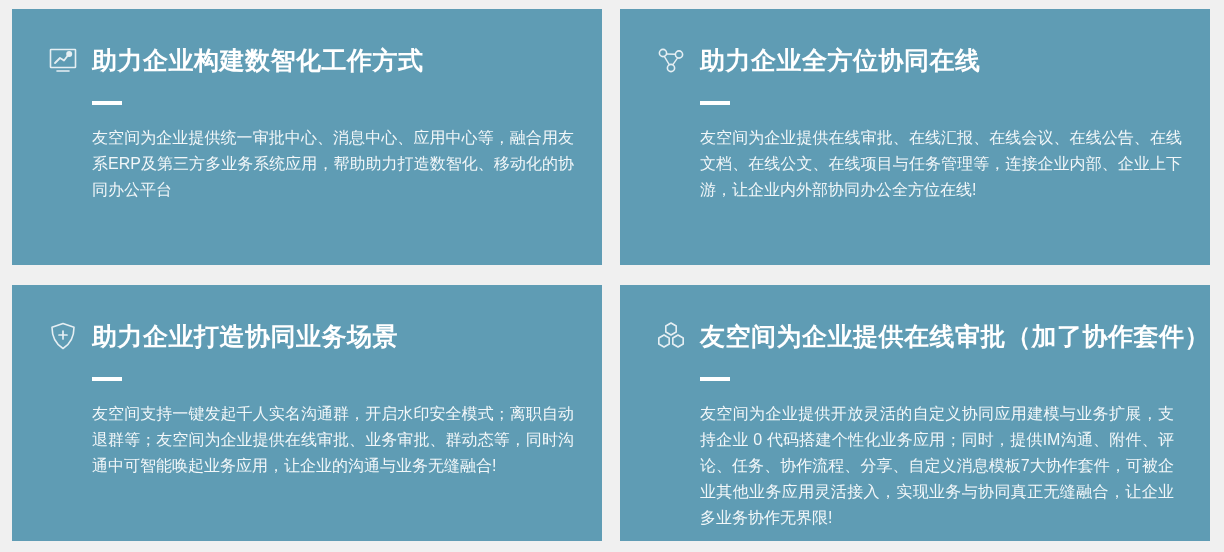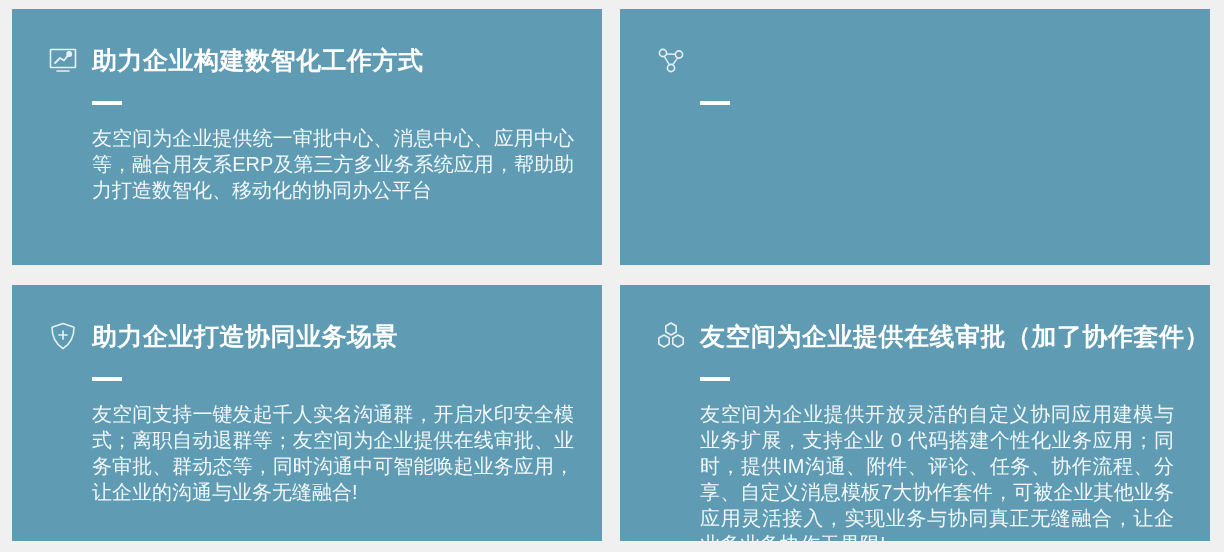--- a/index.html
+++ b/index.html
@@ -72,21 +72,21 @@
     height: 4px;
     background: #ffffff;
     margin-left: 80px;
     margin-top: 22px;
   }
 
   .card-body {
     margin-left: 80px;
     margin-top: 20px;
     margin-right: 28px;
-    font-size: 20px;
+    font-size: 16px;
     line-height: 26px;
     color: #f2f7f9;
     text-align: justify;
     text-justify: inter-ideograph;
   }
 
   
   .card--wide .card-body { margin-right: 36px; }
 </style>
 </head>
@@ -115,22 +115,24 @@
       <span class="card-icon">
         <svg viewBox="0 0 34 34" fill="none" xmlns="http://www.w3.org/2000/svg">
           <circle cx="9" cy="10" r="3.6" stroke="#eef4f7" stroke-width="1.6"></circle>
           <circle cx="25" cy="11.5" r="3.6" stroke="#eef4f7" stroke-width="1.6"></circle>
           <circle cx="17" cy="25" r="3.6" stroke="#eef4f7" stroke-width="1.6"></circle>
           <line x1="12.3" y1="11" x2="21.5" y2="11.3" stroke="#eef4f7" stroke-width="1.4"></line>
           <line x1="10.3" y1="13.3" x2="15.4" y2="21.8" stroke="#eef4f7" stroke-width="1.4"></line>
           <line x1="23.6" y1="14.8" x2="18.7" y2="21.9" stroke="#eef4f7" stroke-width="1.4"></line>
         </svg>
       </span>
+      <span class="card-title">助力企业全方位协同在线</span>
     </div>
     <div class="card-rule"></div>
+    <div class="card-body">友空间为企业提供在线审批、在线汇报、在线会议、在线公告、在线文档、在线公文、在线项目与任务管理等，连接企业内部、企业上下游，让企业内外部协同办公全方位在线!</div>
   </div>
 
   <div class="card">
     <div class="card-head">
       <span class="card-icon">
         <svg viewBox="0 0 34 34" fill="none" xmlns="http://www.w3.org/2000/svg">
           <path d="M17 4.5 L28 8.2 C28 18 25 24.5 17 29.5 C9 24.5 6 18 6 8.2 Z" stroke="#eef4f7" stroke-width="1.6" fill="none" stroke-linejoin="round"></path>
           <line x1="17" y1="12" x2="17" y2="20" stroke="#eef4f7" stroke-width="1.7" stroke-linecap="round"></line>
           <line x1="13" y1="16" x2="21" y2="16" stroke="#eef4f7" stroke-width="1.7" stroke-linecap="round"></line>
         </svg>

